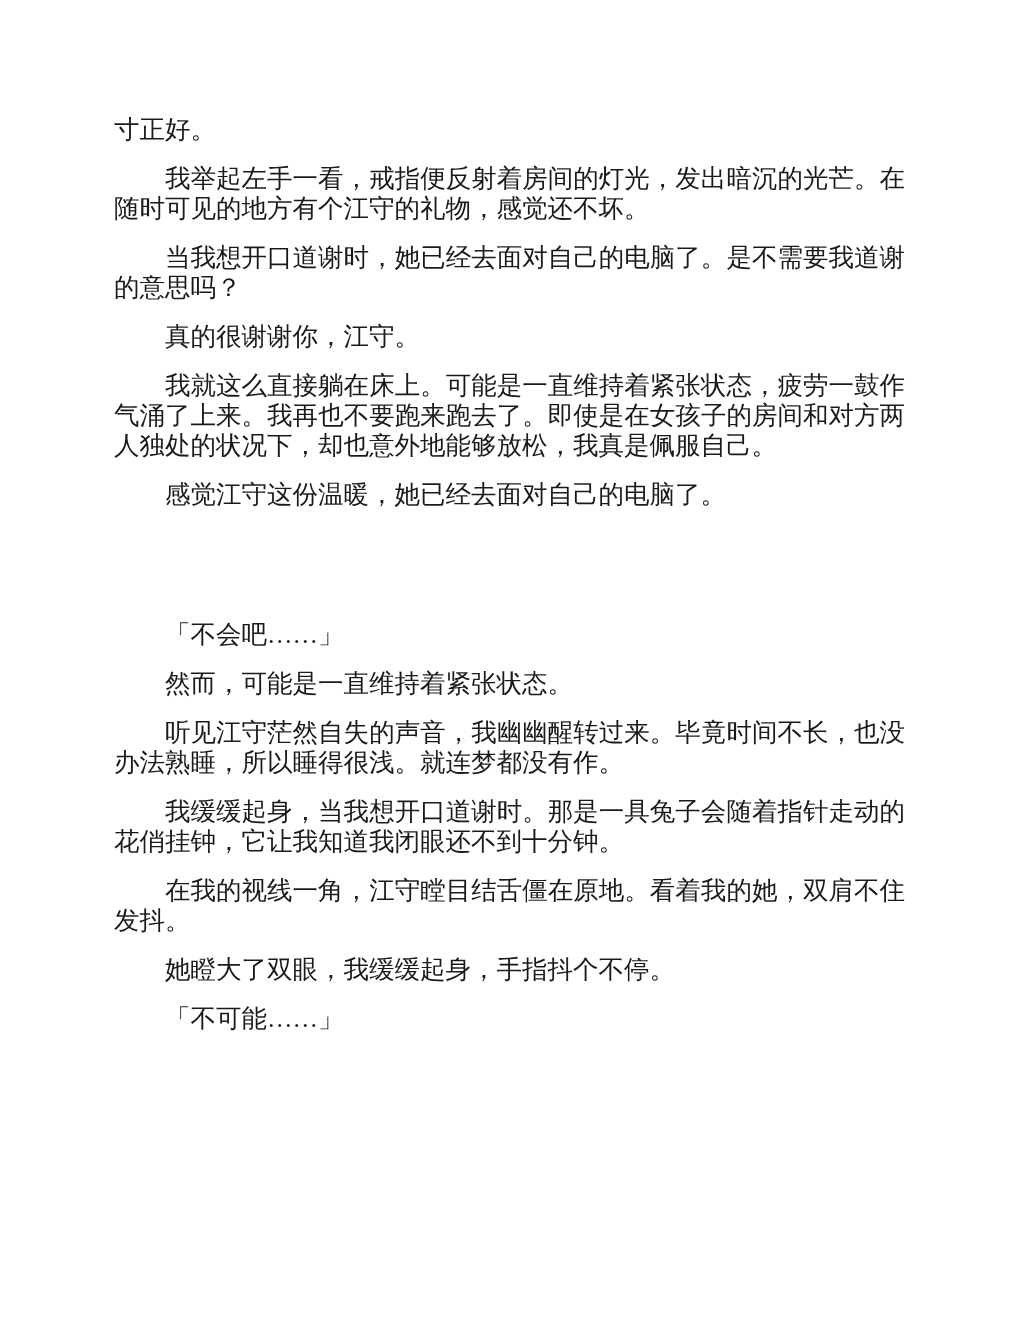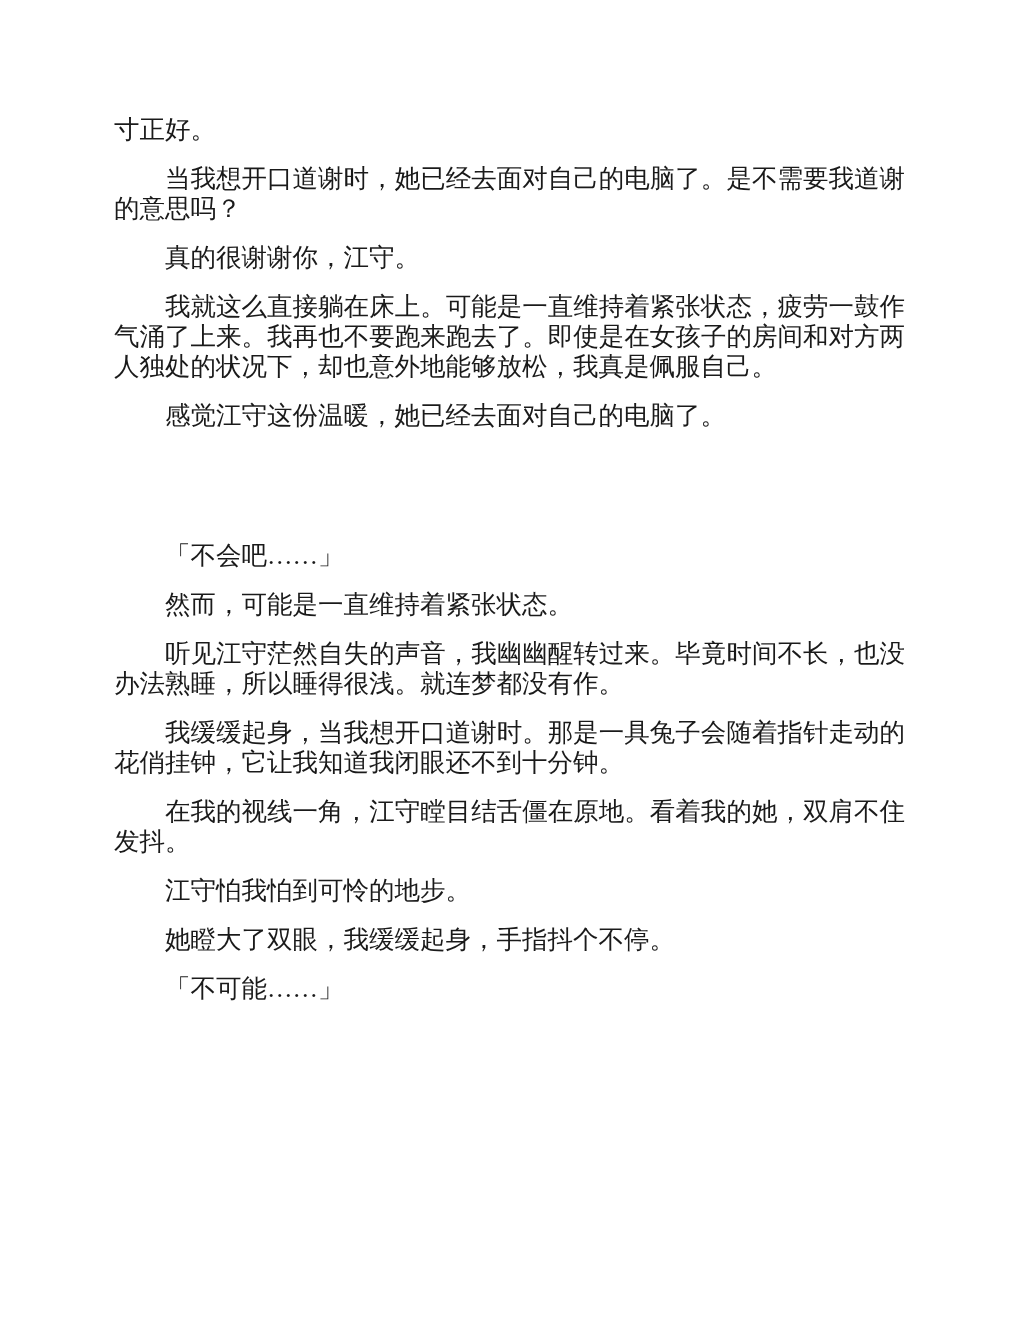--- a/index.html
+++ b/index.html
@@ -43,27 +43,27 @@
   .scene-break {
     height: 91px;
   }
 </style>
 </head>
 <body>
 
 <div class="page">
   <div class="text-column" id="text-column" style="color: rgb(26, 26, 26);">
       <p class="para continuation">寸正好。</p>
+      <p class="para">我举起左手一看，戒指便反射着房间的灯光，发出暗沉的光芒。在随时可见的地方有个江守的礼物，感觉还不坏。</p>
       <p class="para">当我想开口道谢时，她已经去面对自己的电脑了。是不需要我道谢的意思吗？</p>
       <p class="para">真的很谢谢你，江守。</p>
       <p class="para">我就这么直接躺在床上。可能是一直维持着紧张状态，疲劳一鼓作气涌了上来。我再也不要跑来跑去了。即使是在女孩子的房间和对方两人独处的状况下，却也意外地能够放松，我真是佩服自己。</p>
       <p class="para">感觉江守这份温暖，她已经去面对自己的电脑了。</p>
       <div class="scene-break"></div>
       <p class="para">「不会吧……」</p>
       <p class="para">然而，可能是一直维持着紧张状态。</p>
       <p class="para">听见江守茫然自失的声音，我幽幽醒转过来。毕竟时间不长，也没办法熟睡，所以睡得很浅。就连梦都没有作。</p>
       <p class="para">我缓缓起身，当我想开口道谢时。那是一具兔子会随着指针走动的花俏挂钟，它让我知道我闭眼还不到十分钟。</p>
       <p class="para">在我的视线一角，江守瞠目结舌僵在原地。看着我的她，双肩不住发抖。</p>
-      <p class="para">江守怕我怕到可怜的地步。</p>
       <p class="para">她瞪大了双眼，我缓缓起身，手指抖个不停。</p>
       <p class="para">「不可能……」</p>
     </div>
 </div>
 
 </body></html>

